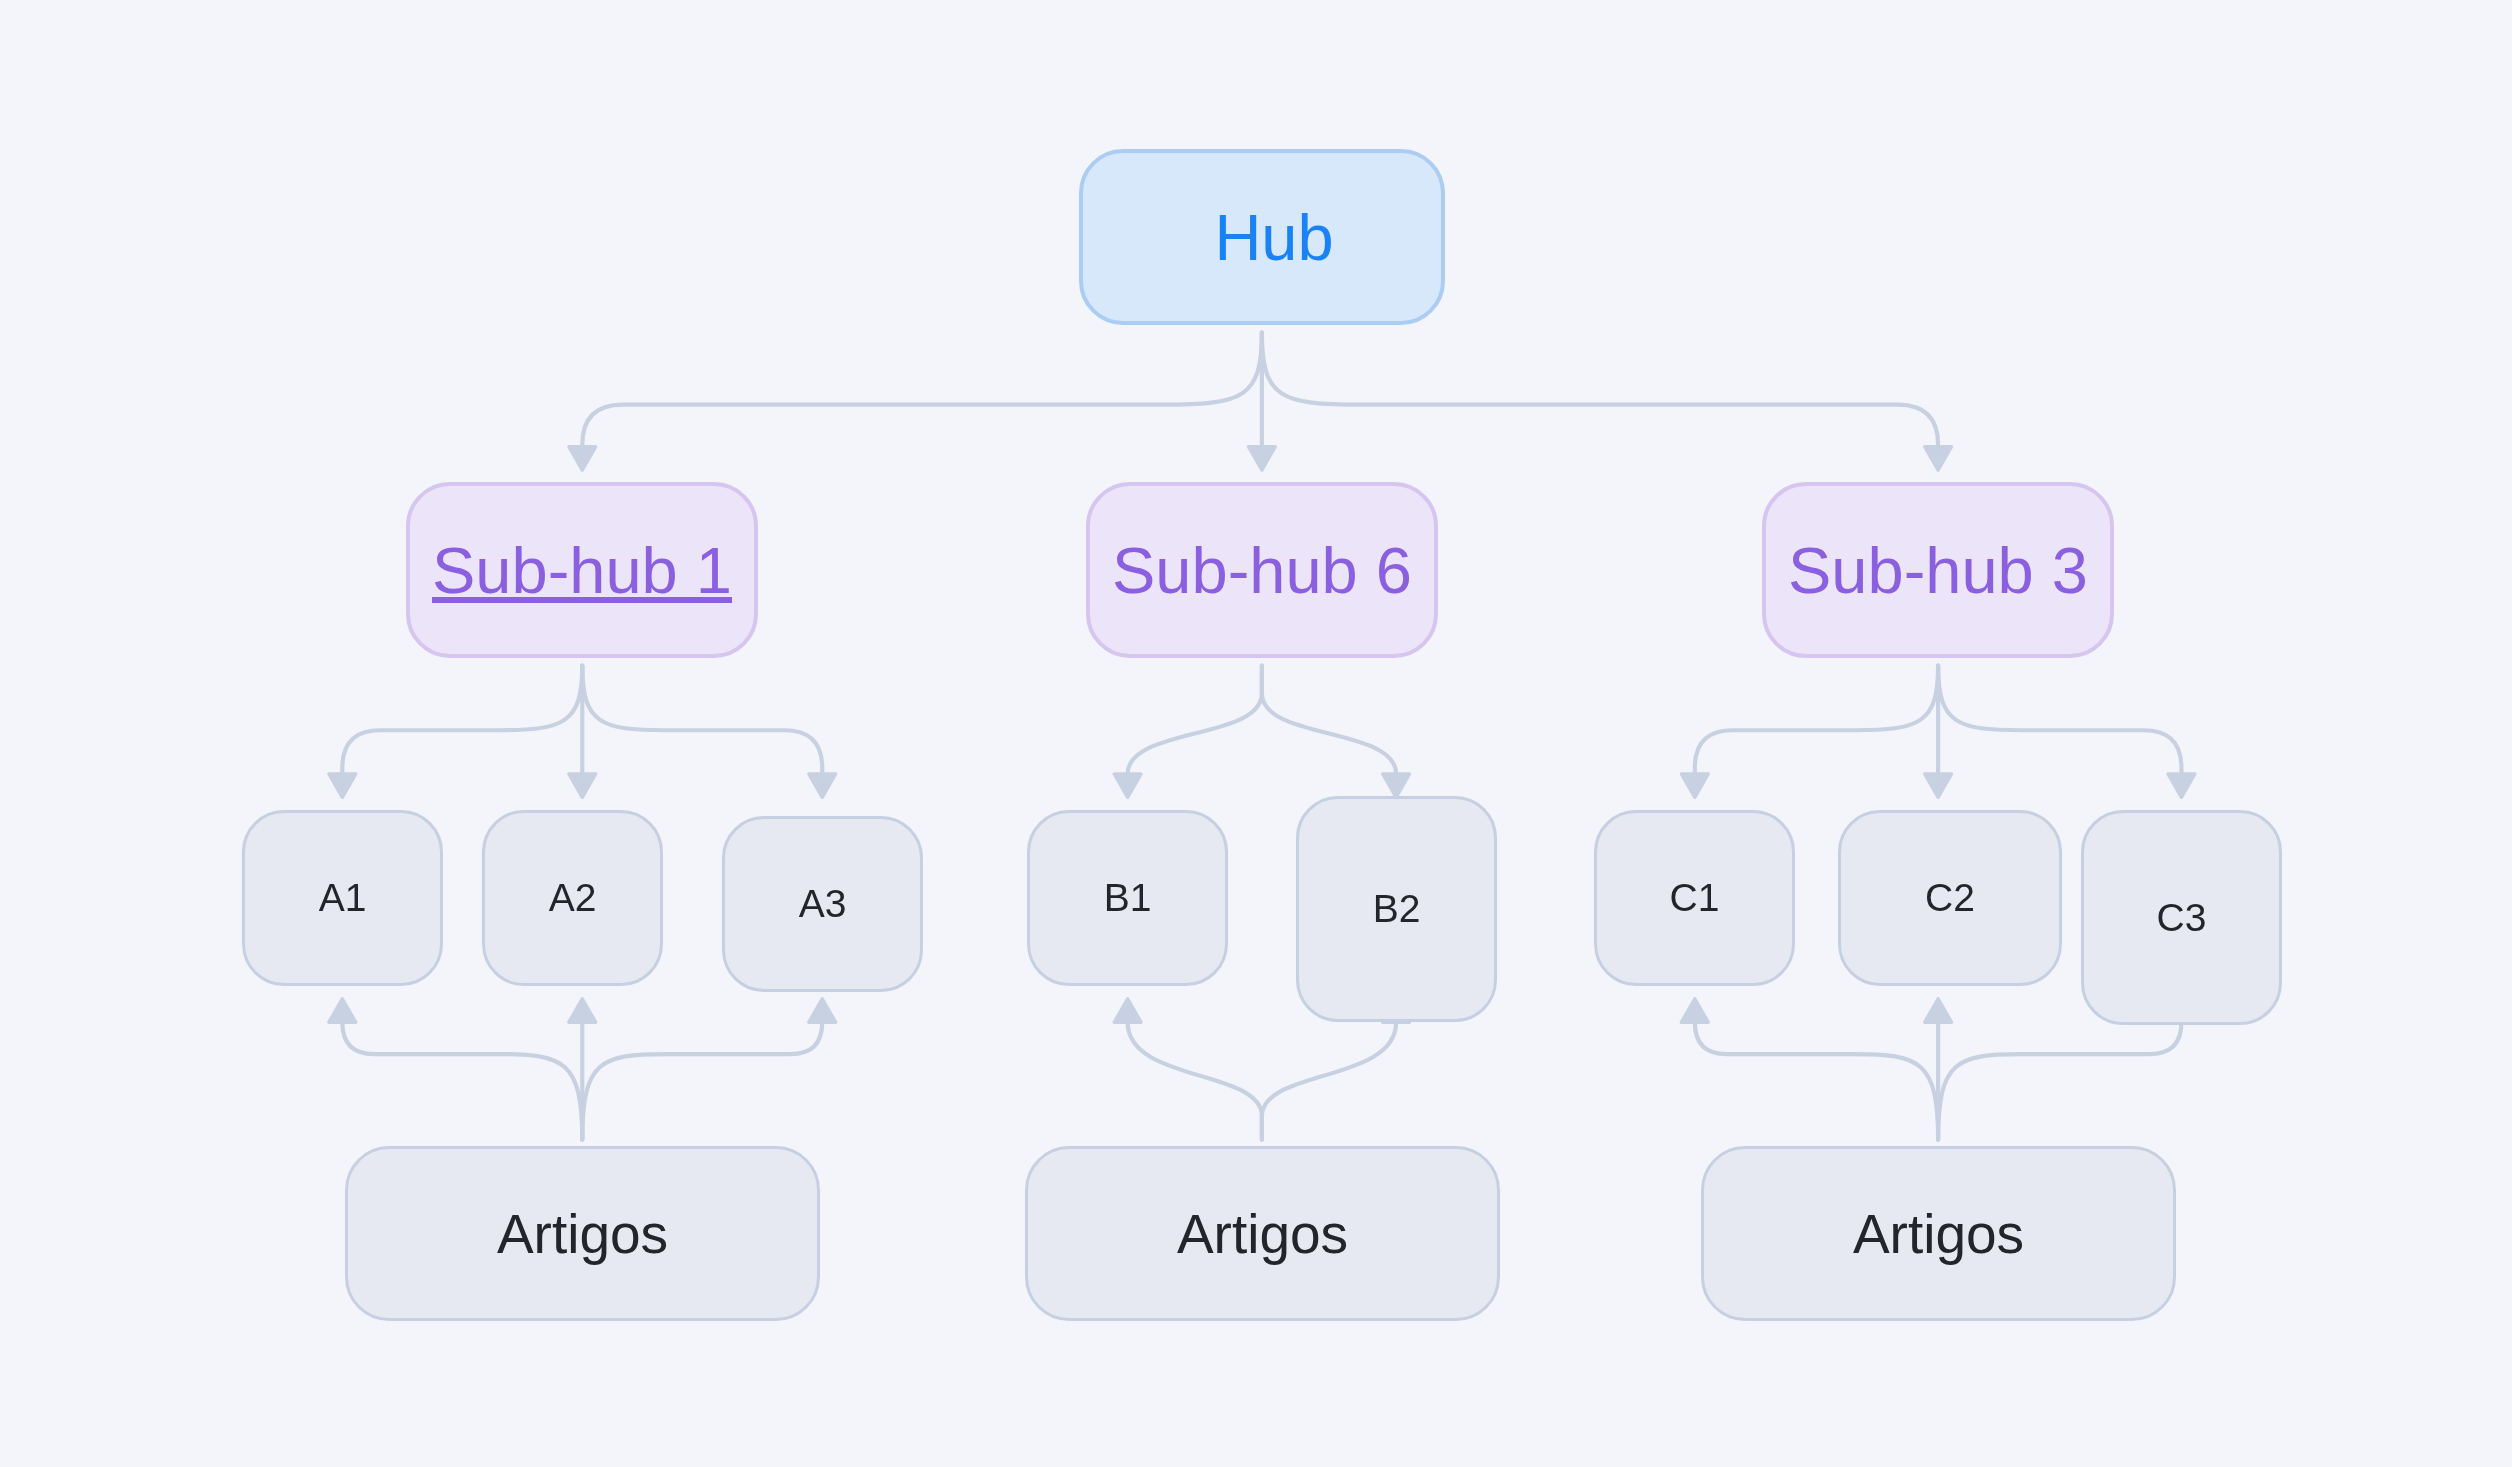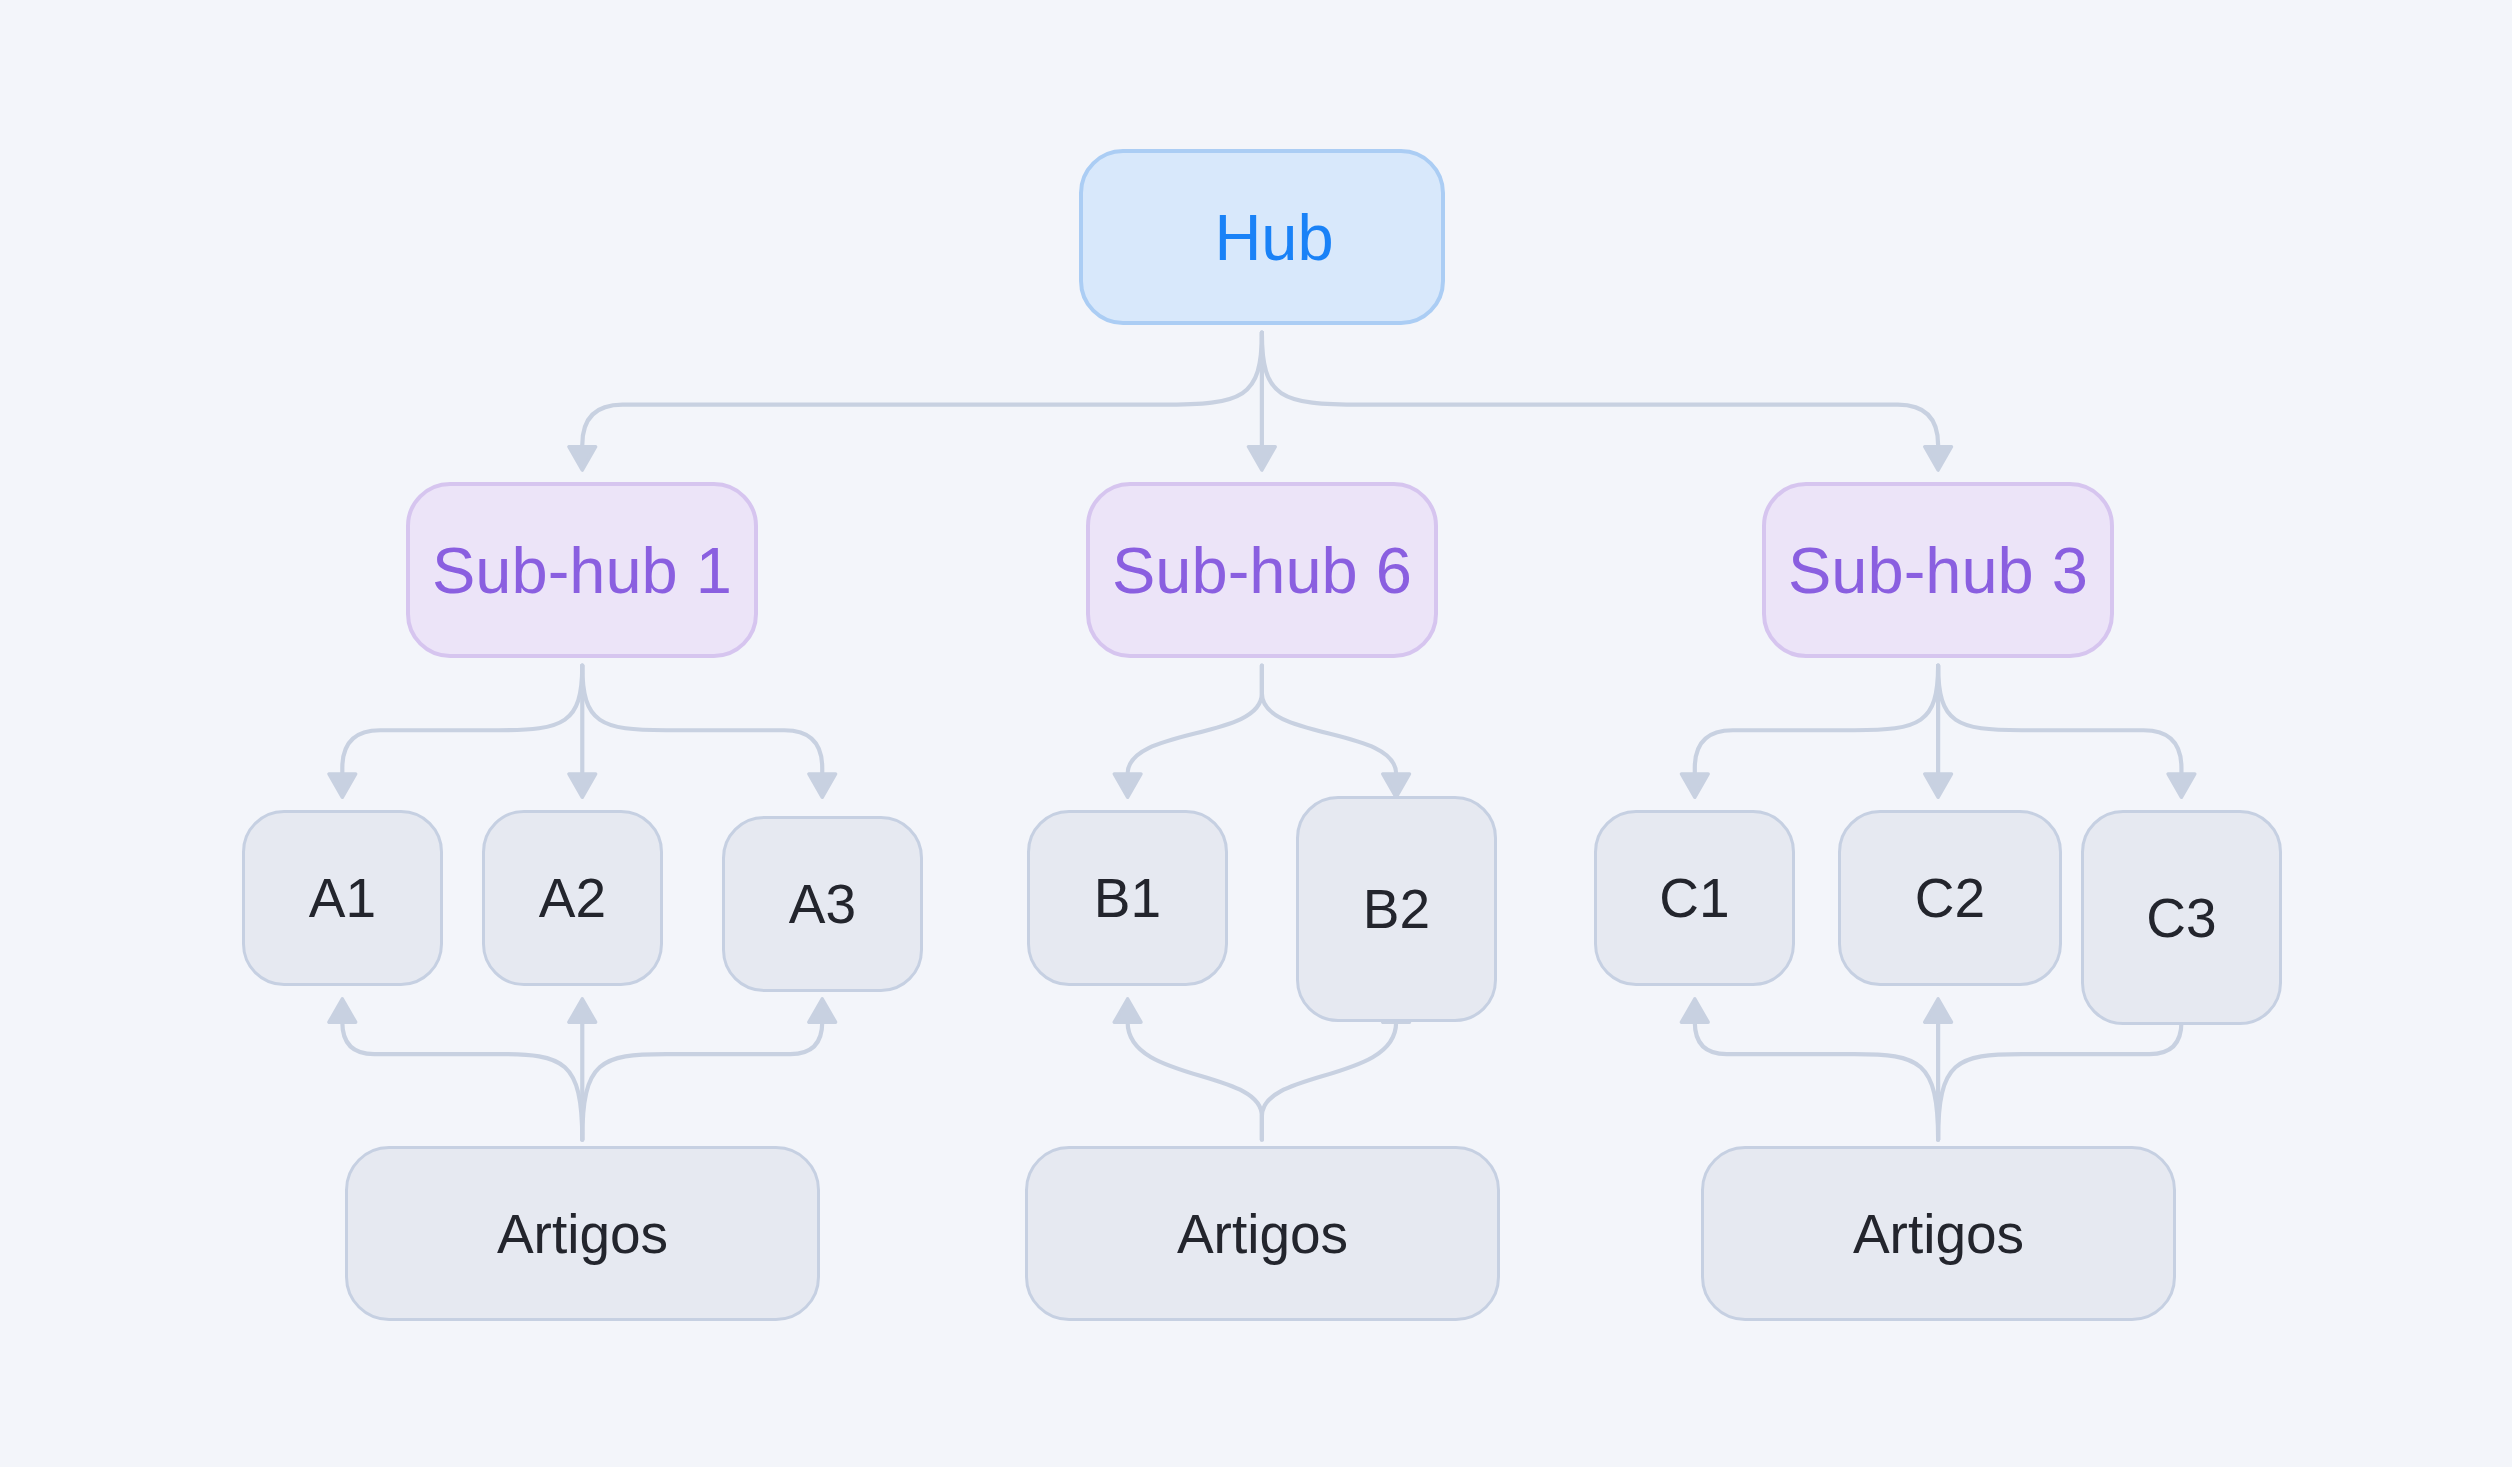--- a/index.html
+++ b/index.html
@@ -16,21 +16,21 @@
   .node.hub{
     background:var(--hub-fill);border-color:var(--hub-border);border-width:4.2px;
     color:var(--hub-text);font-size:65px;border-radius:44px;
   }
   .node.subhub{
     background:var(--subhub-fill);border-color:var(--subhub-border);border-width:4.2px;
     color:var(--subhub-text);font-size:65px;border-radius:44px;
   }
   .node.leaf{
     background:var(--node-fill);border-color:var(--node-border);border-width:3.4px;
-    color:var(--node-text);font-size:55px;
+    color:var(--node-text);font-size:39px;
   }
   .node.source{
     background:var(--node-fill);border-color:var(--node-border);border-width:3.4px;
     color:var(--node-text);font-size:55px;border-radius:44px;
   }
   .connector{fill:none;stroke:var(--connector);stroke-width:5px;stroke-linecap:round;}
   .arrowhead{fill:var(--connector);stroke:var(--connector);stroke-width:4px;stroke-linejoin:round;}
 </style>
 </head>
 <body>
@@ -71,21 +71,21 @@
       <polygon points="1648,1218 1680,1218 1664,1190" class="arrowhead"></polygon>
       <path d="M 2310 1358 C 2310 1264 2288 1256 2210 1256 L 2058 1256 Q 2020 1256 2020 1218 L 2020 1218" class="connector"></path>
       <polygon points="2004,1218 2036,1218 2020,1190" class="arrowhead"></polygon>
       <path d="M 2310 1358 L 2310 1218" class="connector"></path>
       <polygon points="2294,1218 2326,1218 2310,1190" class="arrowhead"></polygon>
       <path d="M 2310 1358 C 2310 1264 2332 1256 2410 1256 L 2562 1256 Q 2600 1256 2600 1218 L 2600 1218" class="connector"></path>
       <polygon points="2584,1218 2616,1218 2600,1190" class="arrowhead"></polygon>
     </svg>
   <div id="nodes">
       <div class="node hub" style="left: 1079px; top: 149px; width: 366px; height: 176px; padding-left: 24px;">Hub</div>
-      <div class="node subhub" style="left: 406px; top: 482px; width: 352px; height: 176px;">Sub-hub 1</div>
+      <div class="node subhub" style="left: 406px; top: 482px; width: 352px; height: 176px; text-decoration: underline;">Sub-hub 1</div>
       <div class="node leaf" style="left: 242px; top: 810px; width: 201px; height: 176px;">A1</div>
       <div class="node leaf" style="left: 482px; top: 810px; width: 181px; height: 176px;">A2</div>
       <div class="node leaf" style="left: 722px; top: 810px; width: 201px; height: 176px; margin-top: 6px;">A3</div>
       <div class="node source" style="left: 345px; top: 1146px; width: 475px; height: 175px;">Artigos</div>
       <div class="node subhub" style="left: 1086px; top: 482px; width: 352px; height: 176px;">Sub-hub 6</div>
       <div class="node leaf" style="left: 1027px; top: 810px; width: 201px; height: 176px;">B1</div>
       <div class="node leaf" style="left: 1296px; top: 796px; width: 201px; height: 226px;">B2</div>
       <div class="node source" style="left: 1025px; top: 1146px; width: 475px; height: 175px;">Artigos</div>
       <div class="node subhub" style="left: 1762px; top: 482px; width: 352px; height: 176px;">Sub-hub 3</div>
       <div class="node leaf" style="left: 1594px; top: 810px; width: 201px; height: 176px;">C1</div>

